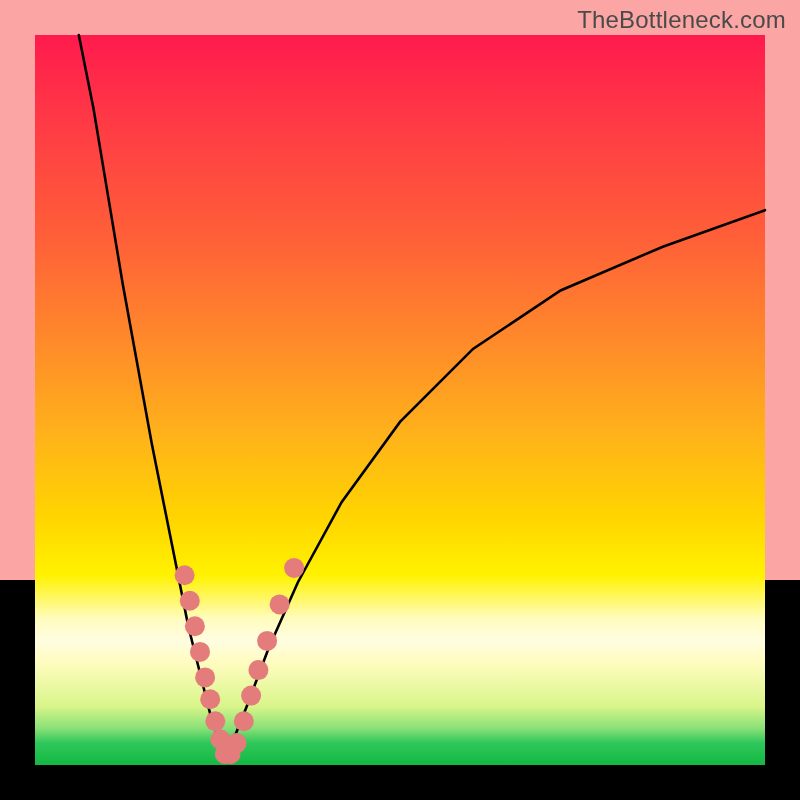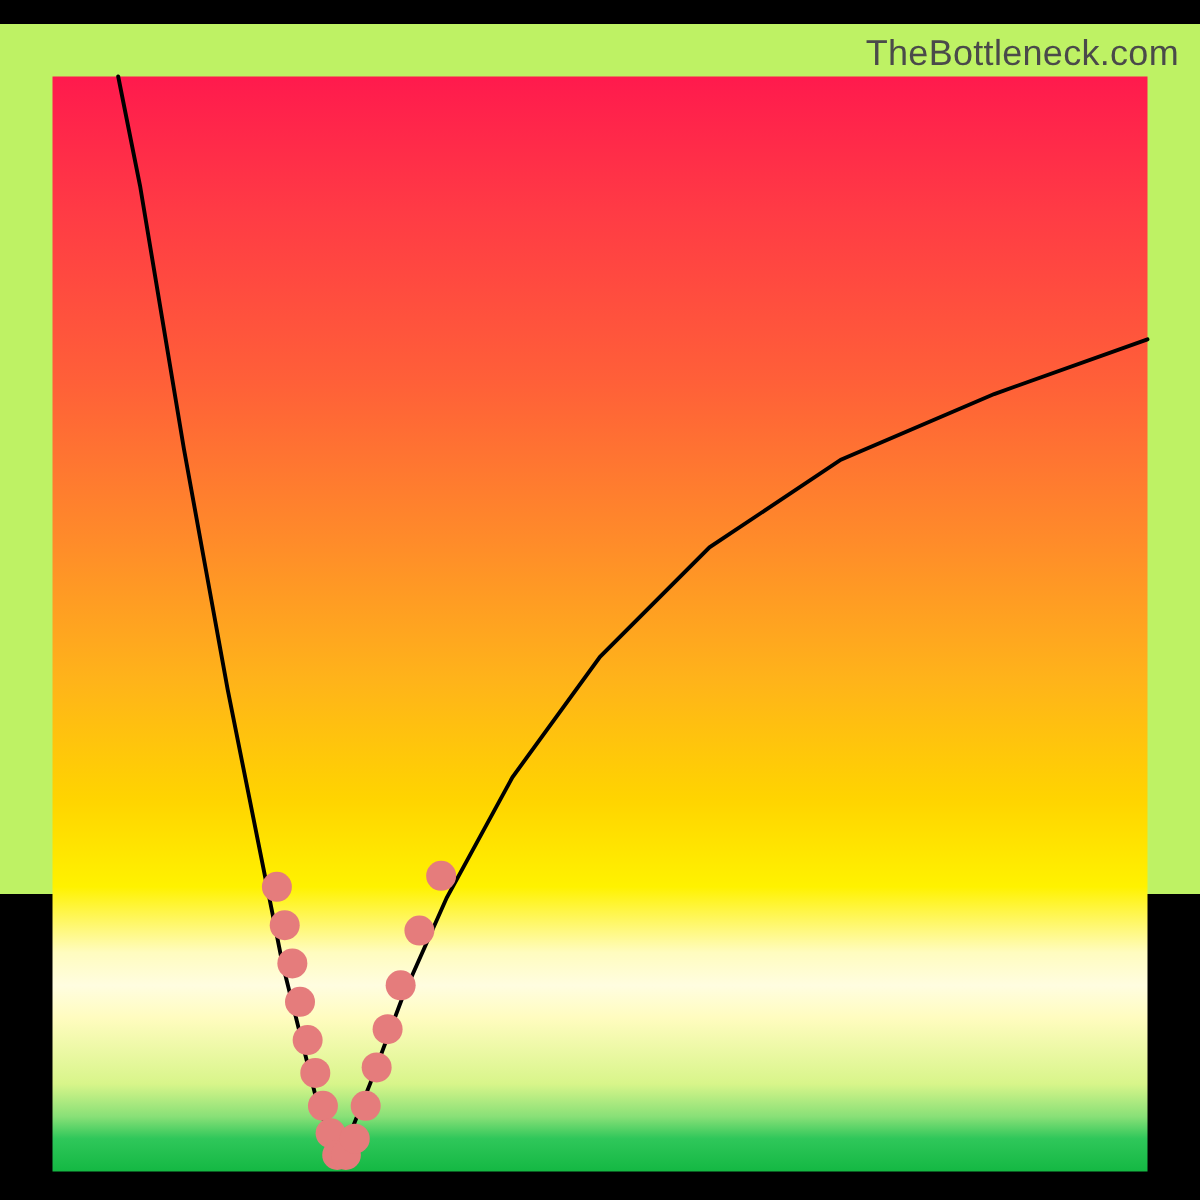--- a/index.html
+++ b/index.html
@@ -6,23 +6,23 @@
     margin: 0;
     padding: 0;
     width: 800px;
     height: 800px;
     overflow: hidden;
     background: #000;
     font-family: Arial, Helvetica, sans-serif;
   }
   .frame {
     position: absolute;
-    left: 0; top: 16px;
+    left: 0; top: 0;
     width: 800px; height: 580px;
-    background: #bef264;
+    background: #fca5a5;
   }
   .plot-area {
     position: absolute;
     left: 35px;
     top: 35px;
     width: 730px;
     height: 730px;
     
     background: linear-gradient(
       to bottom,

